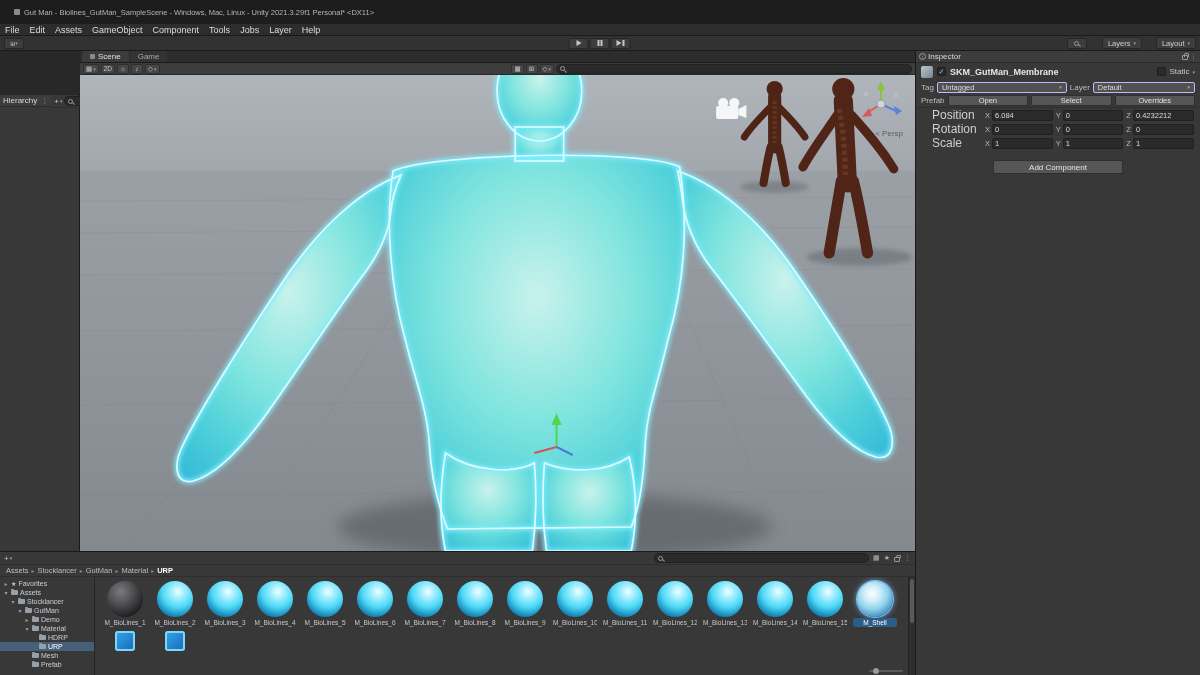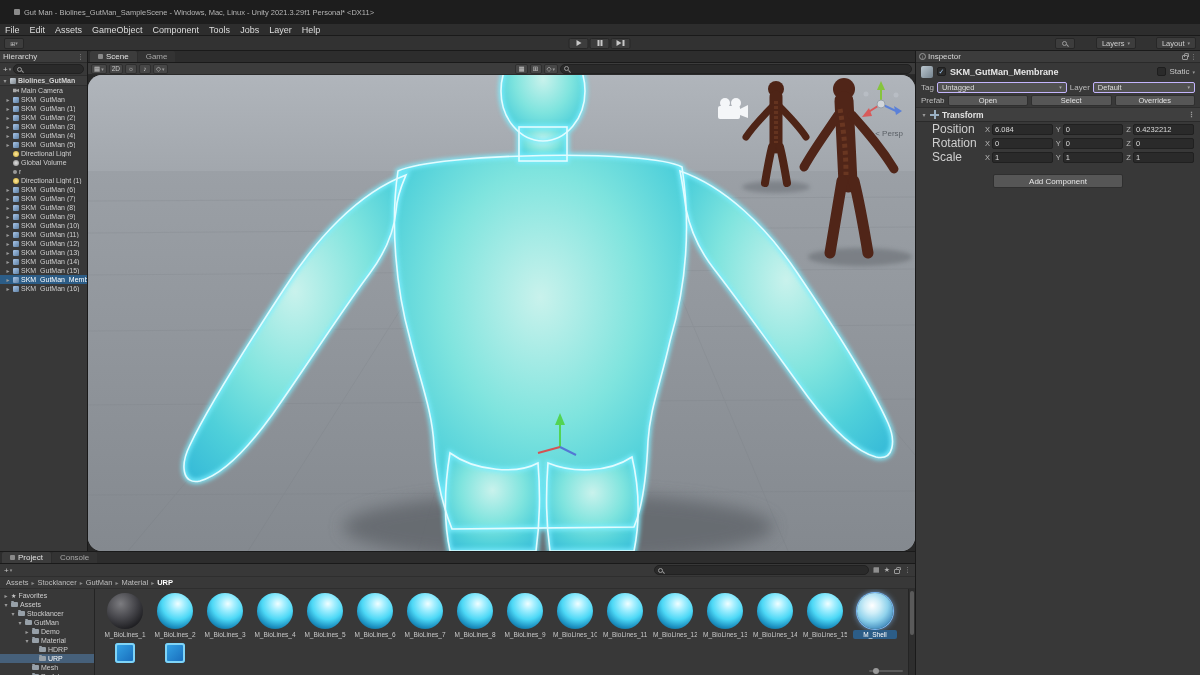--- a/index.html
+++ b/index.html
@@ -12,32 +12,32 @@
   .menubar{height:12px;background:#2d2d2d;border-bottom:1px solid var(--line);display:flex;align-items:center;font-size:9px;color:#dcdcdc;}
   .menu-item{padding:0 5px;height:100%;display:flex;align-items:center;cursor:default;}
   .toolbar{height:15px;background:#323232;border-bottom:1px solid var(--line);display:flex;align-items:center;position:relative;padding:0 4px;}
   .tbtn{width:20px;height:11px;background:#3d3d3d;border:1px solid #272727;border-radius:2px;color:#c8c8c8;font-size:6px;display:flex;align-items:center;justify-content:center;margin-right:1px;}
   .play-group{position:absolute;left:50%;transform:translateX(-50%);display:flex;}
   .pause-bars{width:5px;height:6px;border-left:2px solid #c8c8c8;border-right:2px solid #c8c8c8;}
   .step-glyph{display:flex;align-items:center;}
   .tri{width:0;height:0;border-left:5px solid #c8c8c8;border-top:3px solid transparent;border-bottom:3px solid transparent;}
   .bar{width:1.5px;height:6px;background:#c8c8c8;margin-left:1px;}
   .toolbar-left{display:flex;gap:2px;align-items:center;}
-  .toolbar-right{margin-left:auto;display:flex;gap:20px;align-items:center;}
+  .toolbar-right{margin-left:auto;display:flex;gap:14px;align-items:center;}
   .drop{height:12px;background:#3d3d3d;border:1px solid #272727;border-radius:2px;padding:0 5px;font-size:7.5px;display:flex;align-items:center;gap:3px;color:#cfcfcf;}
   .mag{width:5px;height:5px;border:1px solid #999;border-radius:50%;position:relative;flex:none;}
   .mag::after{content:"";position:absolute;width:3px;height:1px;background:#999;transform:rotate(45deg);right:-2.5px;bottom:-1.5px;}
 
   
   .workspace{display:flex;height:624px;}
   .left-col{width:915px;display:flex;flex-direction:column;}
   .main-row{height:500px;display:flex;}
 
   
-  .hierarchy{width:88px;background:var(--panel);border-right:1px solid var(--line);display:flex;flex-direction:column;}
+  .hierarchy{width:80px;background:var(--panel);border-right:1px solid var(--line);display:flex;flex-direction:row;margin-top:44px;}
   .panel-head{height:12px;background:var(--head);border-bottom:1px solid #2a2a2a;font-size:8px;display:flex;align-items:center;gap:2px;padding:0 3px;color:#d8d8d8;white-space:nowrap;}
   .panel-head .spacer{flex:1;}
   .dots{color:#9a9a9a;font-size:7px;}
   .h-search{height:13px;display:flex;align-items:center;gap:2px;padding:1px 3px;border-bottom:1px solid #2e2e2e;}
   .plus-btn{font-size:8px;color:#c8c8c8;display:flex;align-items:center;gap:1px;}
   .search-field{flex:1;height:10px;background:var(--field);border:1px solid #212121;border-radius:5px;display:flex;align-items:center;gap:2px;padding:0 3px;min-width:0;}
   .search-field input{flex:1;min-width:0;background:transparent;border:none;outline:none;color:#bbb;font-size:7px;}
   .scene-row{height:10px;background:var(--head);display:flex;align-items:center;gap:2px;padding:0 2px;font-size:7px;font-weight:bold;white-space:nowrap;border-bottom:1px solid #2e2e2e;}
   .unity-scene-icon{width:6px;height:6px;background:linear-gradient(135deg,#cfd6dc,#7e8890);border-radius:1px;flex:none;}
   .hier-list{flex:1;overflow:hidden;font-size:7px;}
@@ -55,21 +55,21 @@
   
   .center{flex:1;display:flex;flex-direction:column;min-width:0;}
   .tabstrip{height:12px;background:#2d2d2d;border-bottom:1px solid var(--line);display:flex;align-items:flex-end;gap:1px;padding-left:2px;}
   .tab{height:11px;padding:0 8px;font-size:8px;color:#a8a8a8;background:#333;display:flex;align-items:center;gap:3px;border-radius:2px 2px 0 0;text-align:right;}
   .tab.active{background:var(--head);color:#e0e0e0;}
   .tab-icon{width:5px;height:5px;background:#8a8a8a;border-radius:1px;}
   .scene-toolbar{height:12px;background:var(--head);border-bottom:1px solid #2a2a2a;display:flex;align-items:center;gap:2px;padding:0 3px;}
   .sbtn{height:10px;min-width:12px;padding:0 2px;background:#474747;border:1px solid #2f2f2f;border-radius:2px;color:#c6c6c6;font-size:6.5px;display:flex;align-items:center;justify-content:center;gap:1px;}
   .sbtn .dd{font-size:5px;color:#9a9a9a;}
   .stb-spacer{flex:1;}
-  .viewport{flex:1;position:relative;background:#a0a5ab;overflow:hidden;border-radius:14px;}
+  .viewport{flex:1;position:relative;background:#a0a5ab;overflow:hidden;}
   .viewport svg.scene{position:absolute;inset:0;width:100%;height:100%;}
   .axis-gizmo{position:absolute;top:3px;right:8px;width:52px;height:52px;}
   .persp-label{position:absolute;top:54px;right:12px;font-size:8px;color:#5b6066;}
 
   
   .inspector{width:285px;background:var(--panel);border-left:1px solid var(--line);display:flex;flex-direction:column;font-size:8px;}
   .info-icon{width:7px;height:7px;border:1px solid #9a9a9a;border-radius:50%;color:#9a9a9a;font-size:5px;display:flex;align-items:center;justify-content:center;}
   .lock-icon{width:6px;height:5px;border:1px solid #9a9a9a;border-radius:1px;position:relative;margin-top:2px;flex:none;}
   .lock-icon::before{content:"";position:absolute;top:-3px;left:1px;width:2.5px;height:2.5px;border:1px solid #9a9a9a;border-bottom:none;border-radius:2px 2px 0 0;}
   .obj-row{height:17px;display:flex;align-items:center;gap:4px;padding:0 5px;}
@@ -547,29 +547,20 @@
             <circle cx="26" cy="26" r="4" fill="#d2d6db" stroke="#97a0a8" stroke-width="1"></circle>
             <circle cx="41" cy="17" r="2.5" fill="#b8bdc4"></circle>
             <circle cx="11" cy="16" r="2.5" fill="#b8bdc4"></circle>
           </svg>
           <div class="persp-label">&lt; Persp</div>
         </div>
       </div>
     </div>
 
     <div class="project">
-      <div class="tabstrip">
-        <div class="tab active">
-            <span class="tab-icon"></span>
-            <span>Project</span>
-          </div>
-        <div class="tab">
-            <span>Console</span>
-          </div>
-      </div>
       <div class="proj-toolbar">
         <span class="plus-btn">
             <span>+</span>
             <span style="font-size:5px;color:#999;">▾</span>
           </span>
         <span class="pt-spacer"></span>
         <span class="search-field" style="flex:1;">
           <span class="mag"></span>
           <input style="">
         </span>
@@ -755,27 +746,20 @@
         </span>
     </div>
     <div class="prefab-row">
       <span>Prefab</span>
       <span style="flex:1;display:flex;gap:3px;">
           <span class="pbtn">Open</span>
           <span class="pbtn">Select</span>
           <span class="pbtn">Overrides</span>
         </span>
     </div>
-    <div class="comp-head">
-      <span class="arrow">▾</span>
-      <span class="transform-icon"></span>
-      <span>Transform</span>
-      <span class="spacer" style="flex:1;"></span>
-      <span class="dots">⋮</span>
-    </div>
     <div>
         <div class="t-row">
           <span class="t-label">Position</span>
           <span class="axis-field">
             <span class="axis-name">X</span>
             <input class="num" value="6.084" style="">
           </span>
           <span class="axis-field">
             <span class="axis-name">Y</span>
             <input class="num" value="0" style="">

